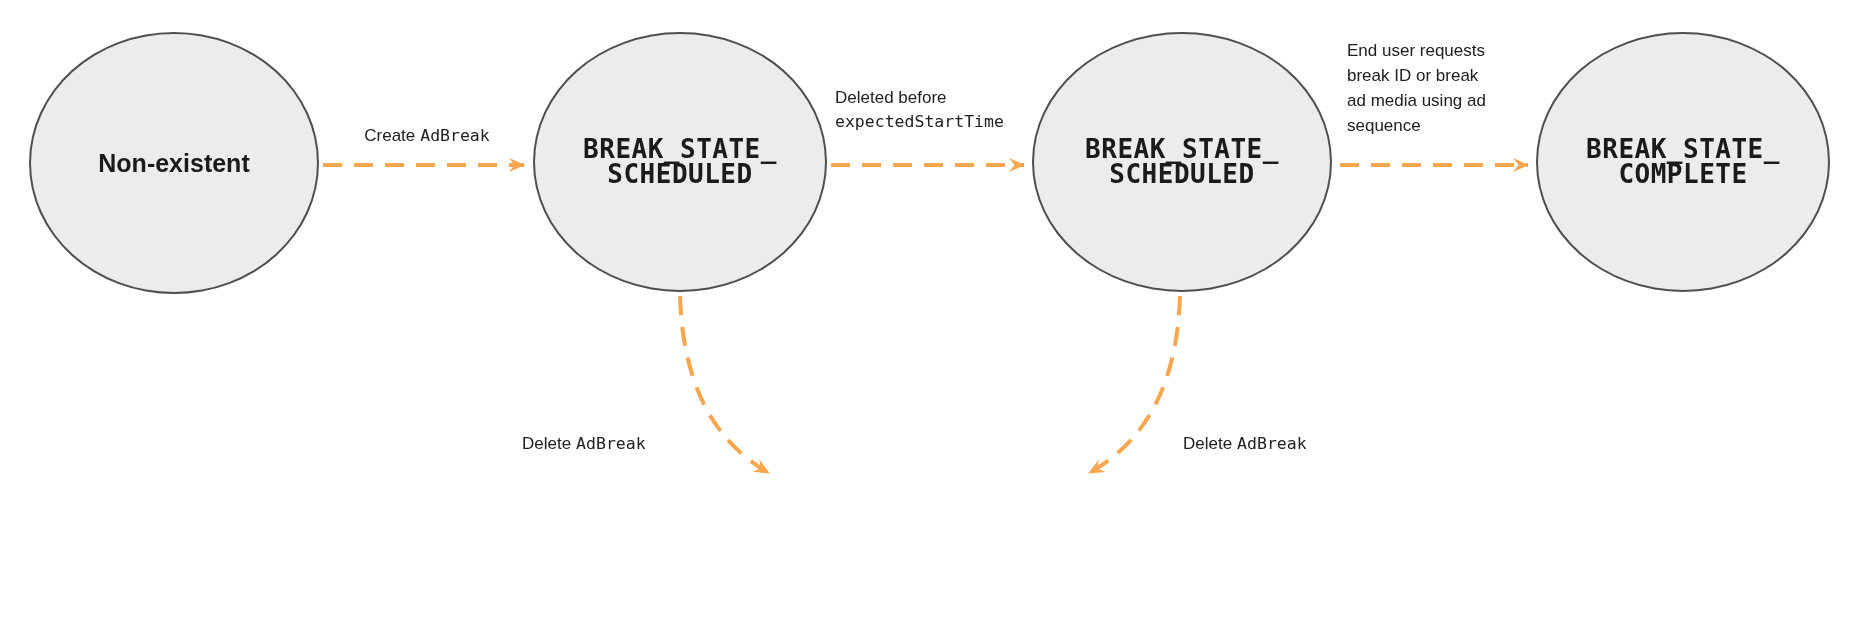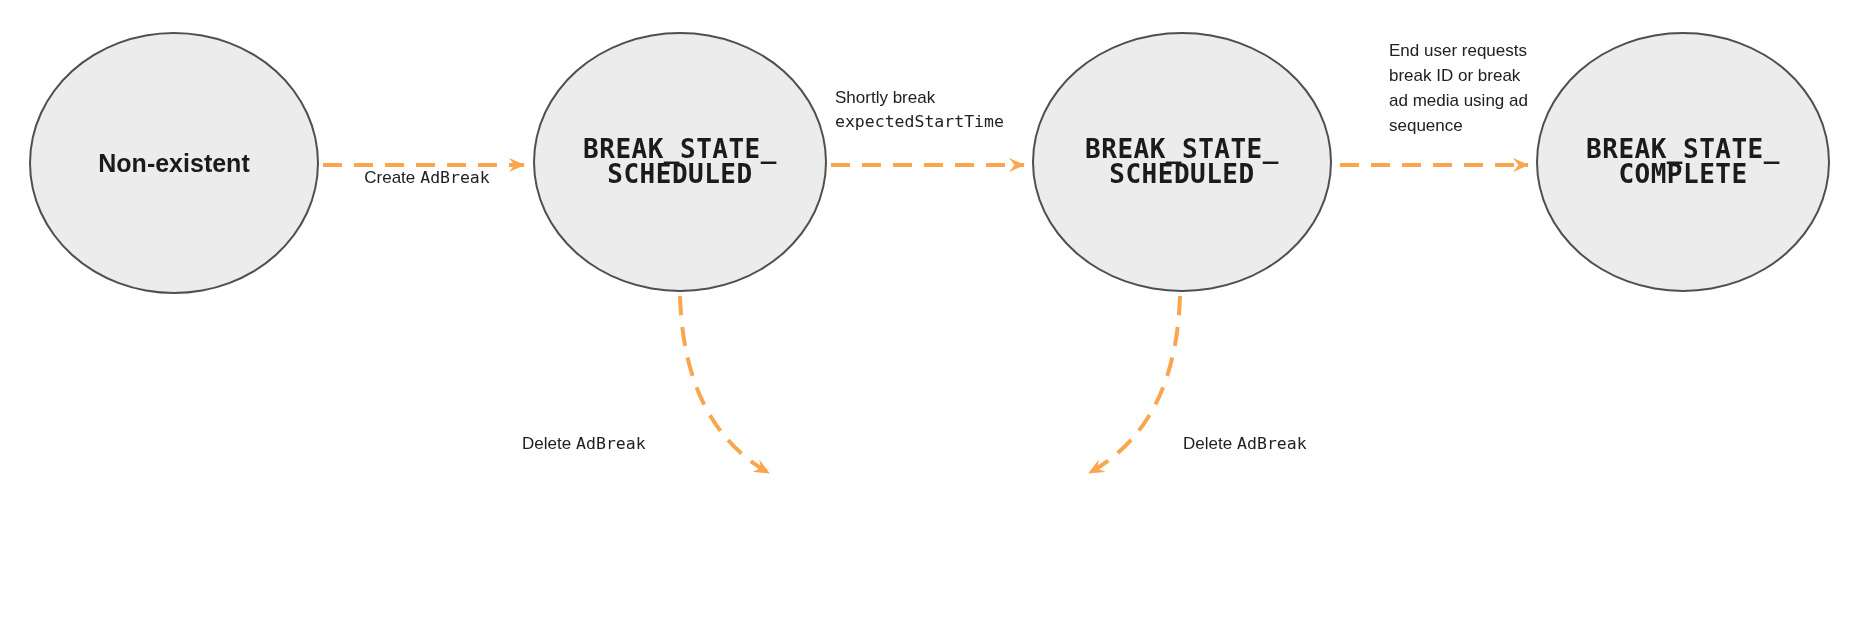--- a/index.html
+++ b/index.html
@@ -39,21 +39,21 @@
     font-size: 26px;
     letter-spacing: 0.5px;
   }
   .edge-label {
     position: absolute;
     font-size: 17px;
     line-height: 24px;
     white-space: nowrap;
     color: #202124;
   }
-  .edge-label.wrap { white-space: normal; margin-left: 42px; }
+  .edge-label.wrap { white-space: normal; }
   .code {
     font-family: "DejaVu Sans Mono", monospace;
     font-size: 16.5px;
   }
   .code.gap { margin-left: 0.30em; }
   .centered { text-align: center; }
 </style>
 </head>
 <body>
 
@@ -93,26 +93,26 @@
   </div>
 
   <div class="node" style="left:1536px; top:32px; width:294px; height:260px;">
     <div class="node-label mono">
       <div>BREAK_STATE_</div>
       <div>COMPLETE</div>
     </div>
   </div>
 
 
-  <div class="edge-label centered" style="left:347px; top:124px; width:160px;margin-top:42px;">
+  <div class="edge-label centered" style="left:347px; top:124px; width:160px;">
     <span>Create</span><span class="code gap">AdBreak</span>
   </div>
 
   <div class="edge-label" style="left:835px; top:86px;">
-    <div>Shortly break</div>
+    <div>Deleted before</div>
     <div class="code">expectedStartTime</div>
   </div>
 
   <div class="edge-label wrap" style="left:1347px; top:38px; width:190px; line-height:25px;">
     <div>End user requests</div>
     <div>break ID or break</div>
     <div>ad media using ad</div>
     <div>sequence</div>
   </div>
 

